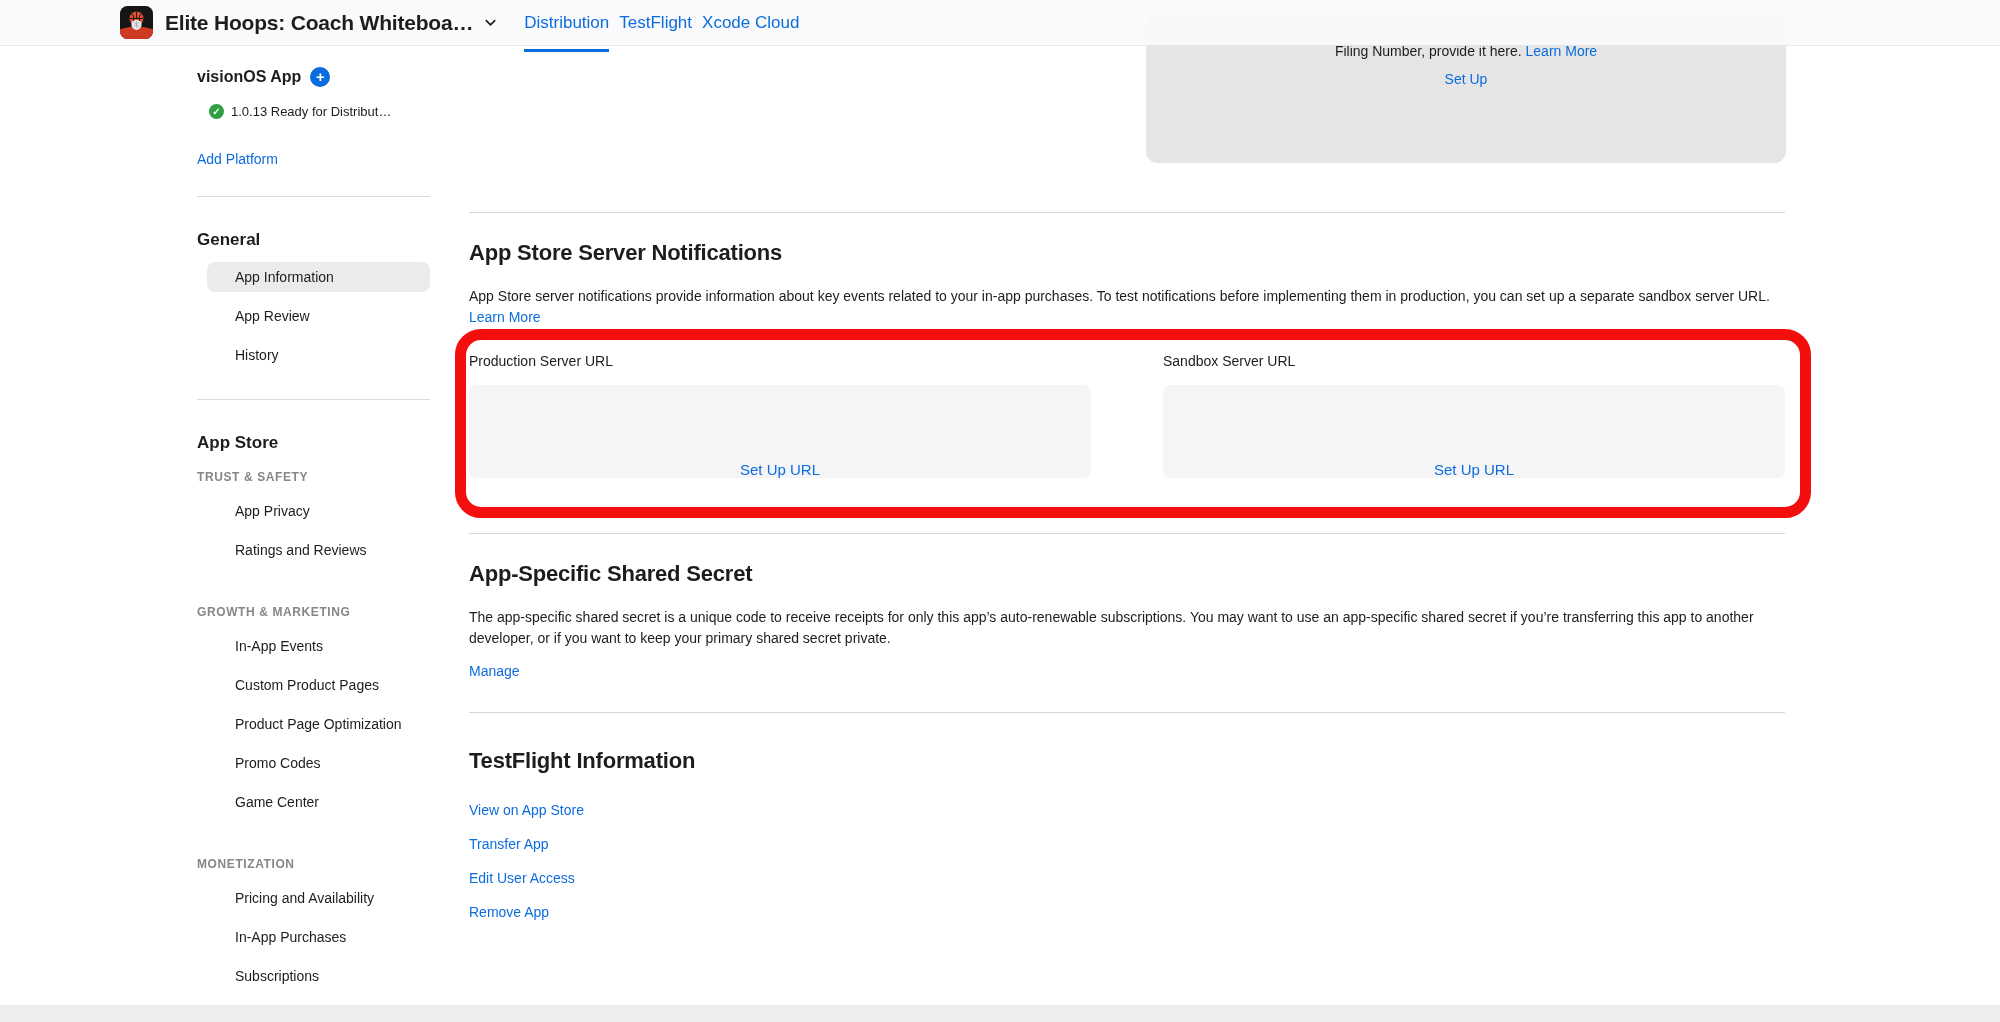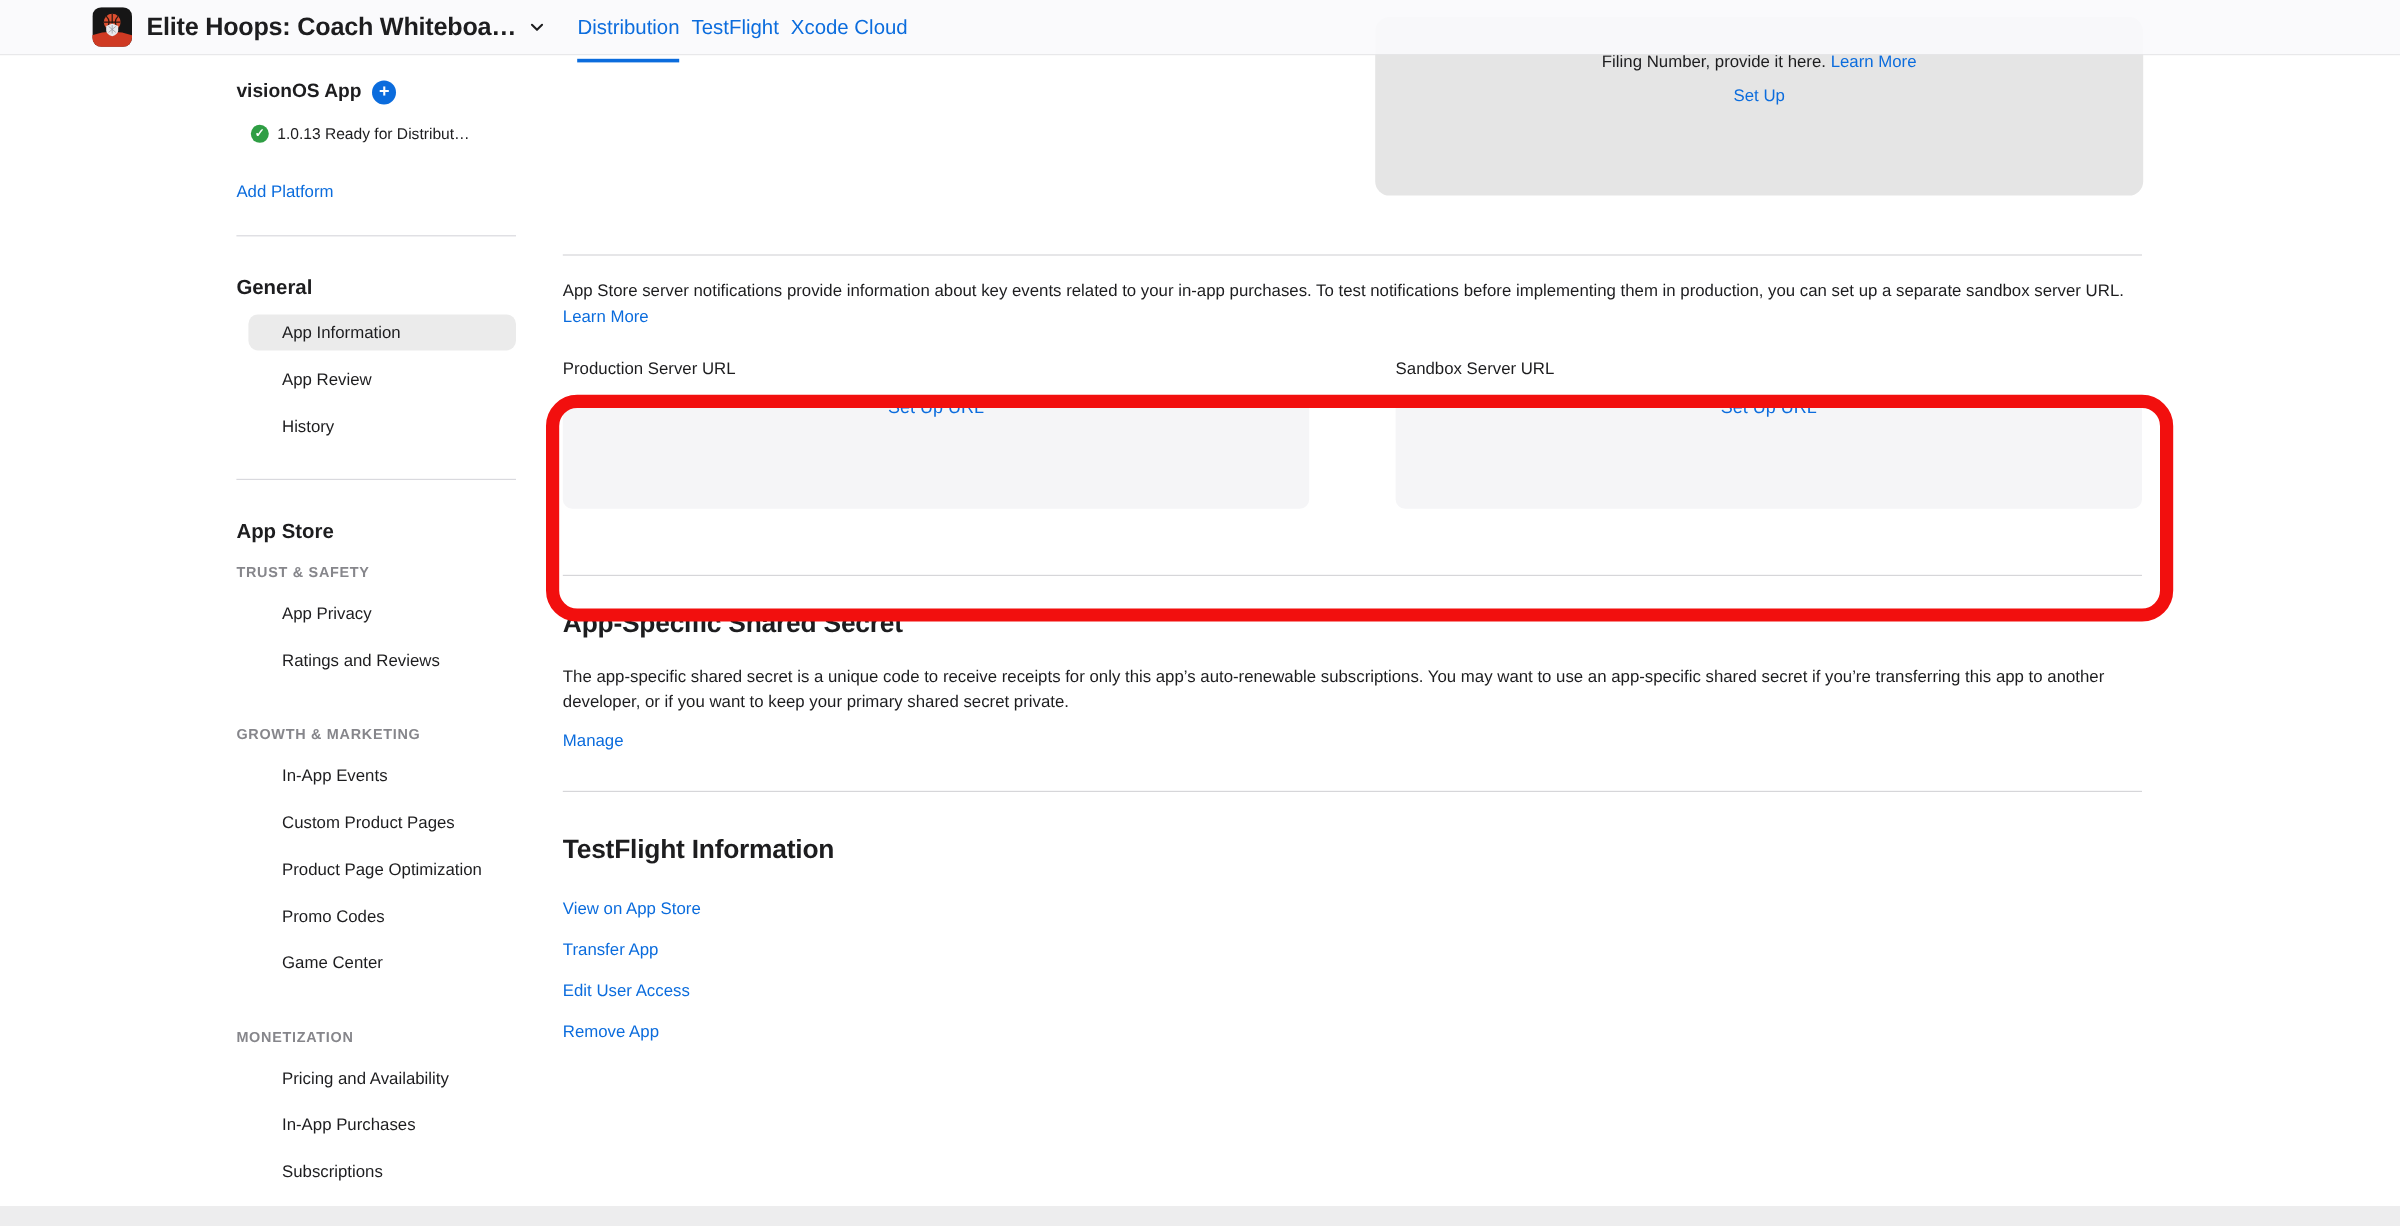--- a/index.html
+++ b/index.html
@@ -10,21 +10,21 @@
     font-family:"Liberation Sans", sans-serif;
   }
   a { text-decoration:none; cursor:pointer; }
   .blue { color:#0b6cdd; }
 
   
   .header {
     position:absolute; top:0; left:0; right:0; height:46px; z-index:20;
     background:rgba(250,250,252,0.93);
     border-bottom:1px solid rgba(0,0,0,0.07);
-    display:flex; align-items:center; padding-left:77px;
+    display:flex; align-items:center; padding-left:120px;
   }
   .app-icon { width:33px; height:33px; flex:0 0 auto; display:block; }
   .app-title { font-size:21px; font-weight:700; letter-spacing:-0.2px; margin:0 10px 0 12px; white-space:nowrap; }
   .title-chevron { margin-right:26px; display:flex; align-items:center; cursor:pointer; }
   .tabs { display:flex; gap:10px; align-items:stretch; height:59px; }
   .tab {
     font-size:17px; color:#0b6cdd; display:flex; align-items:center; position:relative; white-space:nowrap;
   }
   .tab.active::after {
     content:""; position:absolute; left:0; right:0; bottom:0; height:3px; background:#0b6cdd;
@@ -65,21 +65,21 @@
   .main { position:absolute; left:469px; top:46px; width:1316px; z-index:2; }
   .spacer { height:166px; }
   .divider { height:1px; background:#d6d6d9; }
   .section-h { font-size:22px; font-weight:700; margin:26px 0 0 0; line-height:28px; letter-spacing:-0.2px; }
   .section-p { font-size:14px; line-height:21px; margin:19px 0 0 0; color:#1d1d1f; }
   .columns { display:flex; gap:72px; margin-top:24px; }
   .col { flex:1; }
   .col-label { font-size:14px; line-height:18px; margin-bottom:15px; }
   .url-panel {
     height:93px; background:#f5f5f7; border-radius:8px;
-    display:flex; align-items:flex-start; justify-content:center;
+    display:flex; align-items:flex-end; justify-content:center;
   }
   .url-panel a { font-size:15px; }
   .divider-2 { margin-top:55px; }
   .manage-link { display:inline-block; margin-top:14px; font-size:14px; }
   .divider-3 { margin-top:32px; }
   .h-additional { margin-top:34px; }
   .info-link { display:block; font-size:14px; line-height:18px; margin-top:16px; width:max-content; }
   .info-link.first { margin-top:26px; }
 
   
@@ -166,20 +166,21 @@
   <div class="side-item first">Pricing and Availability</div>
   <div class="side-item">In-App Purchases</div>
   <div class="side-item">Subscriptions</div>
   <div class="side-item">App Store Promotions</div>
 </div>
 
 <div class="main">
   <div class="spacer"></div>
   <div class="divider"></div>
 
+  <h2 class="section-h">App Store Server Notifications</h2>
   <p class="section-p">
     <span>App Store server notifications provide information about key events related to your in-app purchases. To test notifications before implementing them in production, you can set up a separate sandbox server URL.</span>
     <a class="blue">Learn More</a>
   </p>
 
   <div class="columns">
     <div class="col">
       <div class="col-label">Production Server URL</div>
       <div class="url-panel">
         <a class="blue">Set Up URL</a>

